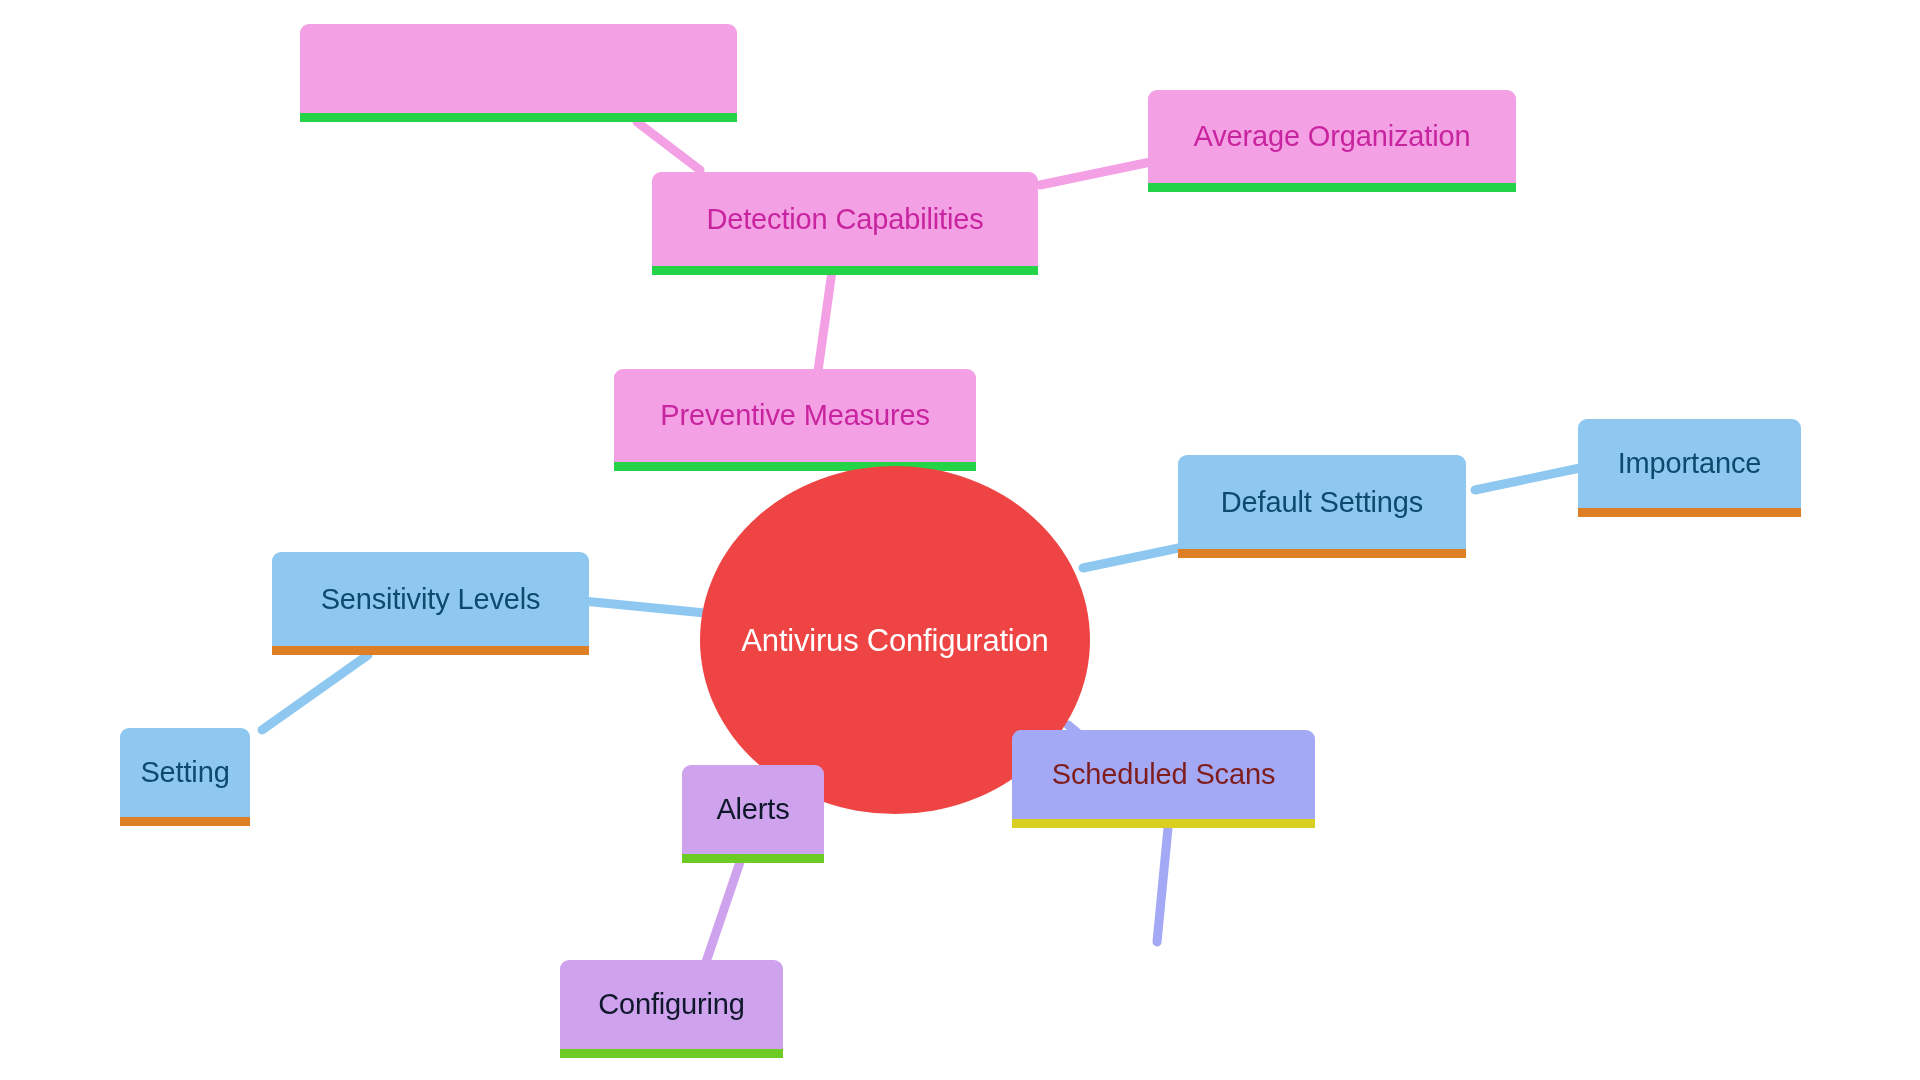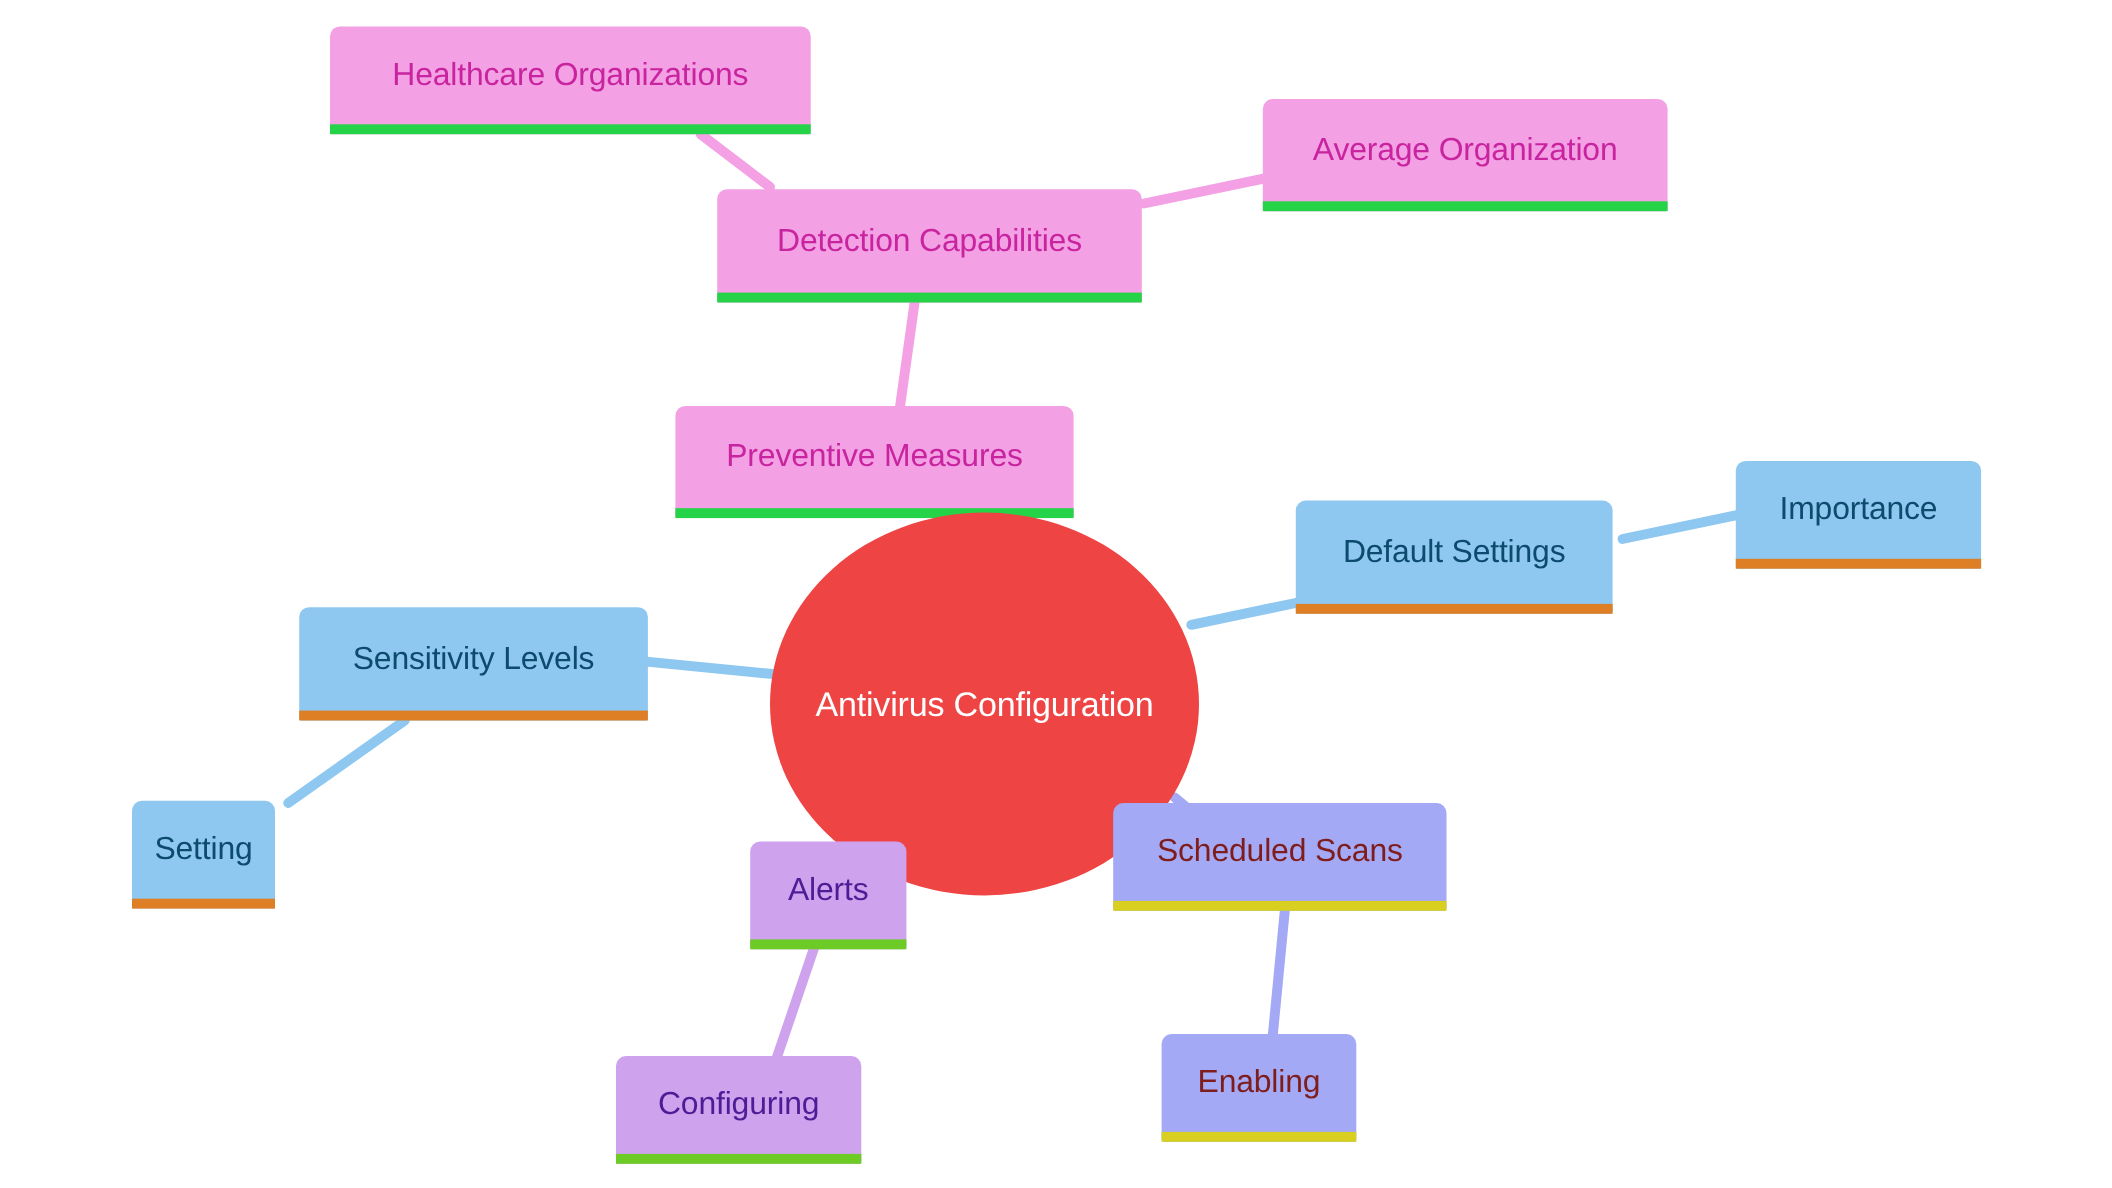--- a/index.html
+++ b/index.html
@@ -64,21 +64,21 @@
     line-height: 1;
   }
 
   
   .pal-pink       { background: #f3a0e4; color: #c9249f; }
   .pal-pink       .node-underline { background: #25d348; }
   .pal-blue       { background: #8ec8f0; color: #0c4a6e; }
   .pal-blue       .node-underline { background: #df7f25; }
   .pal-periwinkle { background: #a3a9f5; color: #7f1d1d; }
   .pal-periwinkle .node-underline { background: #d8cf20; }
-  .pal-orchid     { background: #cfa2ee; color: #4c1d95; }
+  .pal-orchid     { background: #cfa2ee; color: #0f172a; }
   .pal-orchid     .node-underline { background: #6ccb25; }
 </style>
 </head>
 <body>
 
 <div id="mindmap-canvas">
 
   <svg id="edge-layer" viewBox="0 0 1920 1080" width="1920" height="1080" xmlns="http://www.w3.org/2000/svg">
 
     <path d="M 637 122 L 700 170" fill="none" stroke="#f3a0e4" stroke-width="9" stroke-linecap="round"></path>
@@ -100,21 +100,20 @@
     <path d="M 1068 725 L 1092 745" fill="none" stroke="#a3a9f5" stroke-width="9" stroke-linecap="round"></path>
 
     <path d="M 1168 828 L 1157 942" fill="none" stroke="#a3a9f5" stroke-width="9" stroke-linecap="round"></path>
 
     <path d="M 790 808 L 766 788" fill="none" stroke="#cfa2ee" stroke-width="9" stroke-linecap="round"></path>
 
     <path d="M 740 862 L 706 962" fill="none" stroke="#cfa2ee" stroke-width="9" stroke-linecap="round"></path>
   </svg>
 
   <div class="node node-box pal-pink" style="left:300px; top:24px; width:437px; height:98px;">
-    <span class="node-label">Healthcare Organizations</span>
     <span class="node-underline"></span>
   </div>
 
   <div class="node node-box pal-pink" style="left:652px; top:172px; width:386px; height:103px;">
     <span class="node-label">Detection Capabilities</span>
     <span class="node-underline"></span>
   </div>
 
   <div class="node node-box pal-pink" style="left:1148px; top:90px; width:368px; height:102px;">
     <span class="node-label">Average Organization</span>
@@ -148,24 +147,20 @@
   <div class="node node-box pal-blue" style="left:120px; top:728px; width:130px; height:98px;">
     <span class="node-label">Setting</span>
     <span class="node-underline"></span>
   </div>
 
   <div class="node node-box pal-periwinkle" style="left:1012px; top:730px; width:303px; height:98px;">
     <span class="node-label">Scheduled Scans</span>
     <span class="node-underline"></span>
   </div>
 
-  <div class="node node-box pal-periwinkle" style="left:1056px; top:940px; width:177px; height:98px;">
-    <span class="node-label">Enabling</span>
-    <span class="node-underline"></span>
-  </div>
 
   <div class="node node-box pal-orchid" style="left:682px; top:765px; width:142px; height:98px;">
     <span class="node-label">Alerts</span>
     <span class="node-underline"></span>
   </div>
 
   <div class="node node-box pal-orchid" style="left:560px; top:960px; width:223px; height:98px;">
     <span class="node-label">Configuring</span>
     <span class="node-underline"></span>
   </div>

